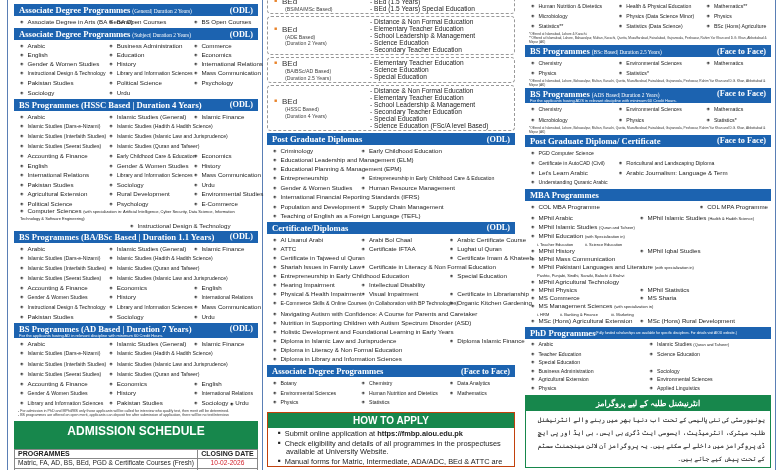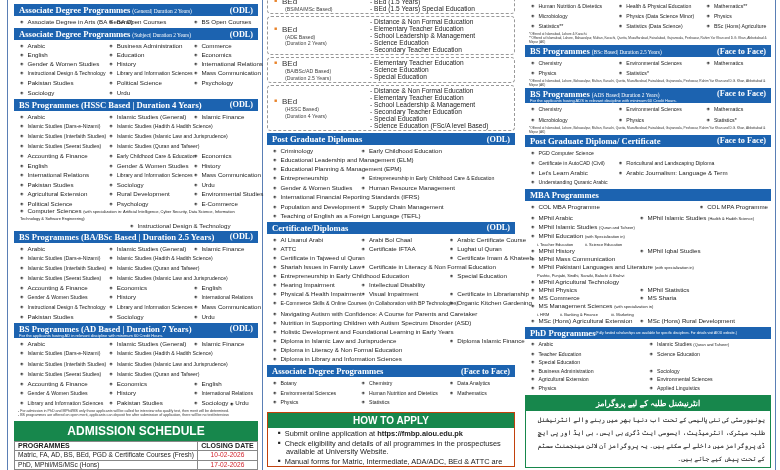--- a/index.html
+++ b/index.html
@@ -46,21 +46,21 @@
   .bedbox { border: 1px dashed #999; border-radius: 4px; margin: 2px 0; display: flex; padding: 1px 4px; }
   .bedleft { width: 98px; display: flex; flex-direction: column; justify-content: center; padding-left: 2px; }
   .bedtitle { font-size: 8px; color: #333; }
   .bedtitle::before { content: "\25A0"; color: #e8832a; font-size: 5px; margin-right: 5px; vertical-align: 2px; }
   .bedsub { font-size: 5.2px; color: #444; padding-left: 11px; line-height: 6.5px; }
   .bedright { flex: 1; }
   .bedright div { font-size: 6.6px; line-height: 7px; white-space: nowrap; color: #222; }
 
   
   .green-hdr { background: #17874c; color: #fff; font-weight: bold; text-align: center; }
-  .sched-title { font-size: 12px; height: 20px; line-height: 20px; margin-top: 3px; }
+  .sched-title { font-size: 12px; height: 28px; line-height: 20px; margin-top: 3px; }
   table.sched { width: 100%; border-collapse: collapse; font-size: 6.6px; }
   table.sched td { border: 1px solid #888; padding: 0 3px; line-height: 8.4px; white-space: nowrap; }
   table.sched td.date { color: #d1222c; text-align: center; width: 72px; }
   table.sched tr.th td { font-weight: bold; font-size: 7px; }
 
   .apply-box { border: 1px solid #c2410c; margin-top: 5px; }
   .apply-title { font-size: 10px; height: 15px; line-height: 15px; }
   .apply-li { font-size: 7.4px; line-height: 8.2px; padding-left: 18px; text-indent: -8px; margin-top: 1px; }
   .apply-li::before { content: "\25A0"; font-size: 4.5px; margin-right: 4px; vertical-align: 1.5px; }
 
@@ -147,21 +147,21 @@
     <div class="li">Rural Development</div>
     <div class="li">Environmental Studies</div>
     <div class="li">Political Science</div>
     <div class="li">Psychology</div>
     <div class="li">E-Commerce</div>
     <div class="li span3" style="line-height:6px"><span>Computer Sciences</span> <span class="tiny" style="white-space:normal">(with specialization in: Artificial Intelligence, Cyber Security, Data Science, Information Technology &amp; Software Engineering)</span></div>
     <div class="li span3" style="padding-left:110px;line-height:7px">Instructional Design &amp; Technology</div>
   </div>
 
   <div class="hdr">
-    <span>BS Programmes (BA/BSc Based | Duration 2.5 Years)</span>
+    <span>BS Programmes (BA/BSc Based | Duration 1.1 Years)</span>
     <span class="mode">(ODL)</span>
   </div>
   <div class="grid g3">
     <div class="li">Arabic</div>
     <div class="li">Islamic Studies (General)</div>
     <div class="li">Islamic Finance</div>
     <div class="li sm">Islamic Studies (Dars-e-Nizami)</div>
     <div class="li sm span2">Islamic Studies (Hadith &amp; Hadith Science)</div>
     <div class="li sm">Islamic Studies (Interfaith Studies)</div>
     <div class="li sm span2">Islamic Studies (Quran and Tafseer)</div>

